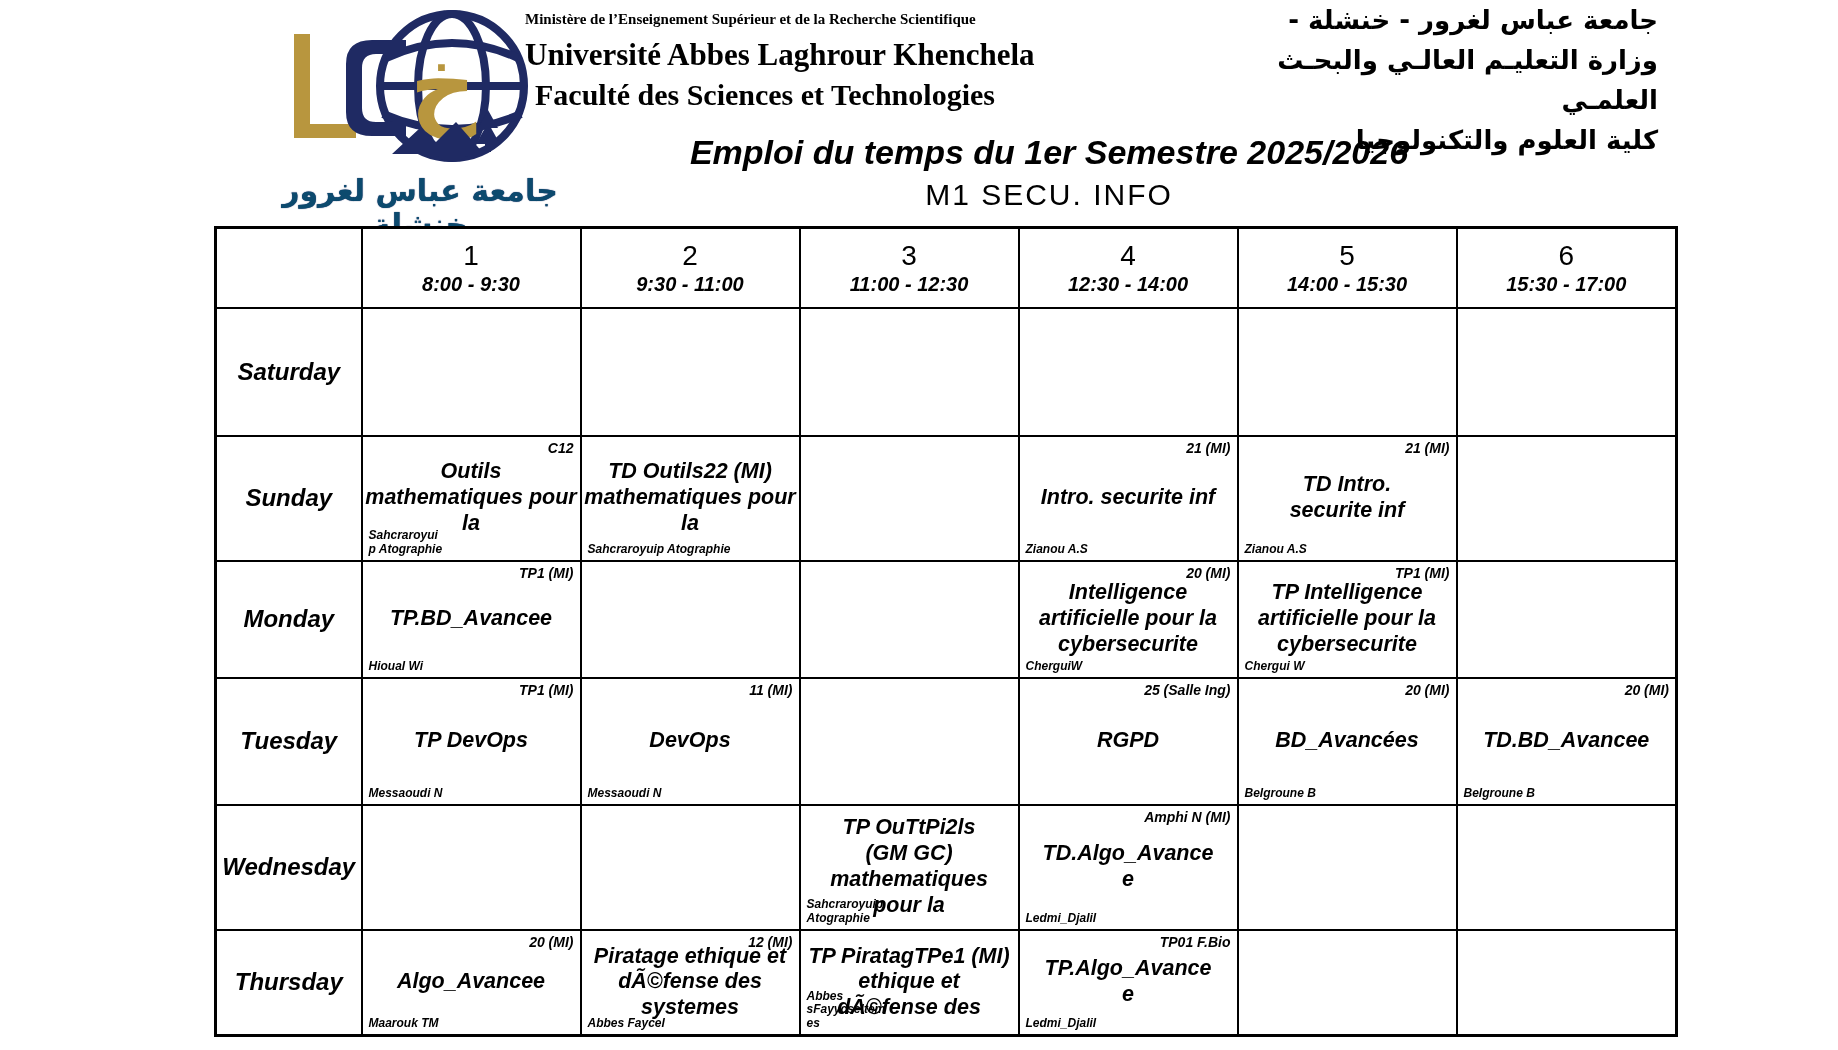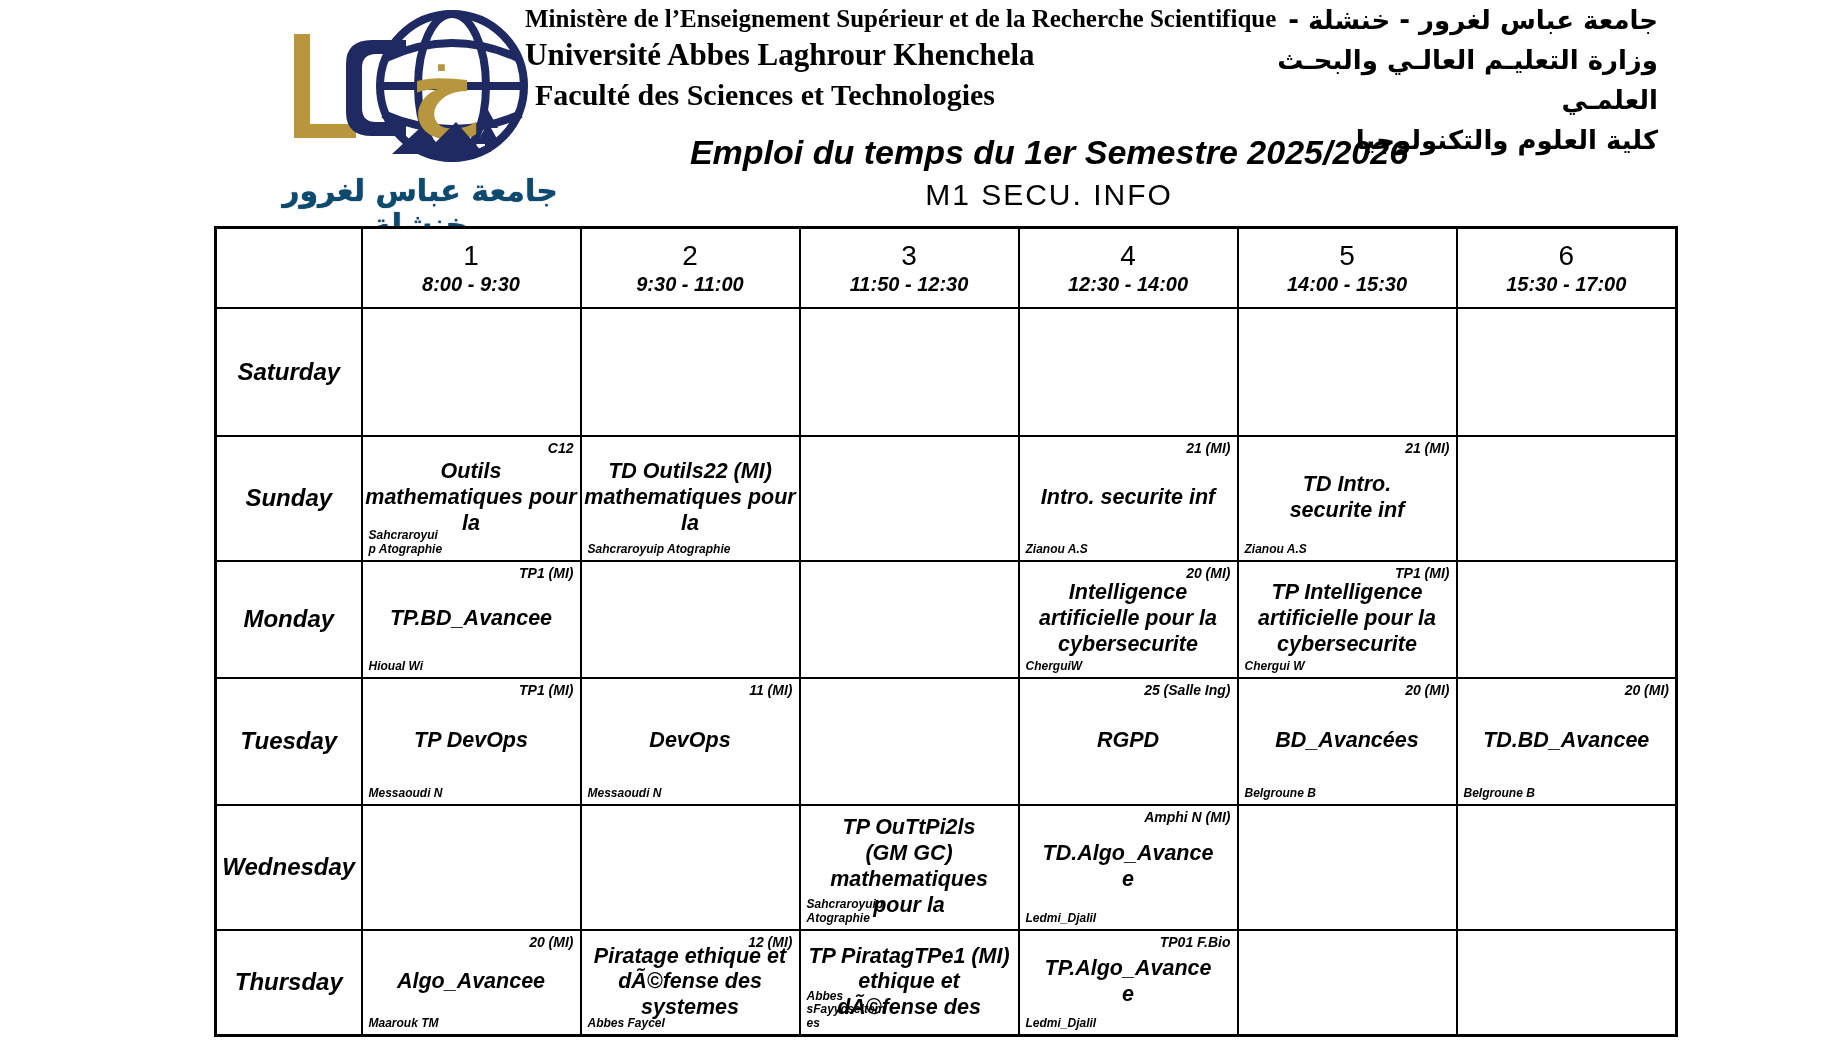--- a/index.html
+++ b/index.html
@@ -6,21 +6,21 @@
   .page{position:relative;width:1838px;height:1050px;background:#ffffff;overflow:hidden;
         font-family:"Liberation Sans",sans-serif;color:#000;}
 
   
   .logo{position:absolute;left:252px;top:6px;width:336px;text-align:center;}
   .logo-ar{font-family:"DejaVu Sans",sans-serif;font-weight:bold;font-size:30px;line-height:34px;
            color:#0c4a6e;text-shadow:0 0 1px #1f2a63;margin-top:-4px;}
   .logo-en{font-size:9.5px;font-weight:bold;letter-spacing:1px;color:#b8963e;margin-top:2px;}
 
   .fr-block{position:absolute;left:525px;top:4px;font-family:"Liberation Serif",serif;font-weight:bold;}
-  .fr1{font-size:25px;line-height:30px;}
+  .fr1{font-size:15px;line-height:30px;}
   .fr2{font-size:31px;line-height:41px;}
   .fr3{font-size:30px;line-height:40px;margin-left:10px;}
 
   .ar-block{position:absolute;right:180px;top:0px;width:480px;text-align:right;direction:rtl;
             font-family:"DejaVu Sans",sans-serif;font-weight:bold;font-size:26px;line-height:40px;}
 
   .title{position:absolute;left:214px;top:133px;width:1670px;text-align:center;
          font-size:34px;font-weight:bold;font-style:italic;}
   .subtitle{position:absolute;left:214px;top:178px;width:1670px;text-align:center;
             font-size:30px;letter-spacing:2px;}
@@ -113,21 +113,21 @@
           <th>
             <div class="slot-num">1</div>
             <div class="slot-time">8:00 - 9:30</div>
           </th>
           <th>
             <div class="slot-num">2</div>
             <div class="slot-time">9:30 - 11:00</div>
           </th>
           <th>
             <div class="slot-num">3</div>
-            <div class="slot-time">11:50 - 12:30</div>
+            <div class="slot-time">11:00 - 12:30</div>
           </th>
           <th>
             <div class="slot-num">4</div>
             <div class="slot-time">12:30 - 14:00</div>
           </th>
           <th>
             <div class="slot-num">5</div>
             <div class="slot-time">14:00 - 15:30</div>
           </th>
           <th>

